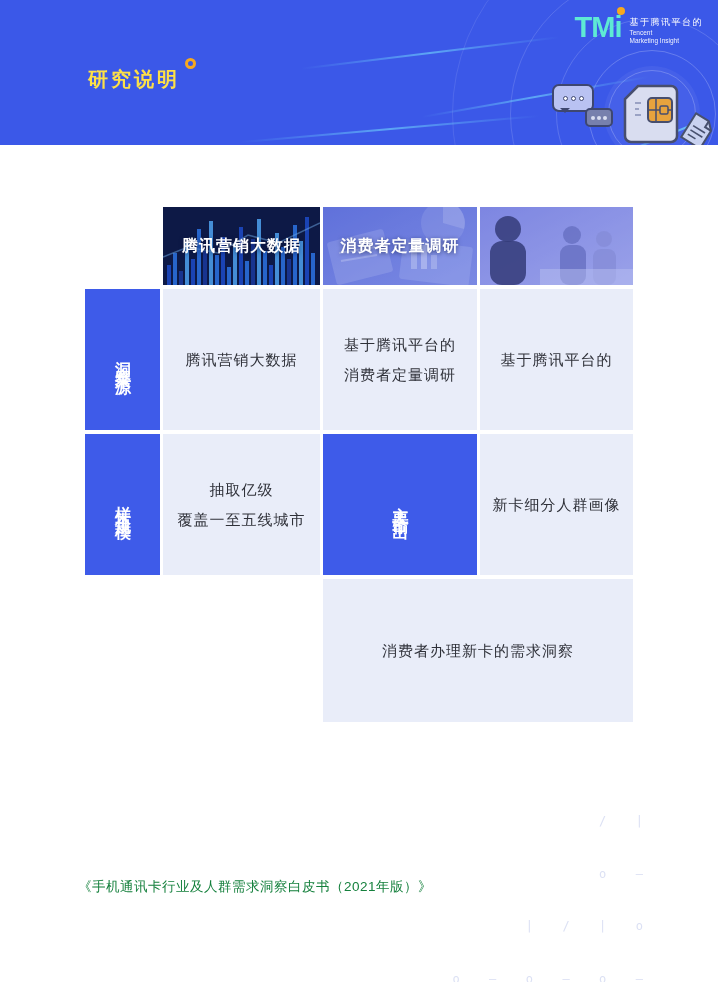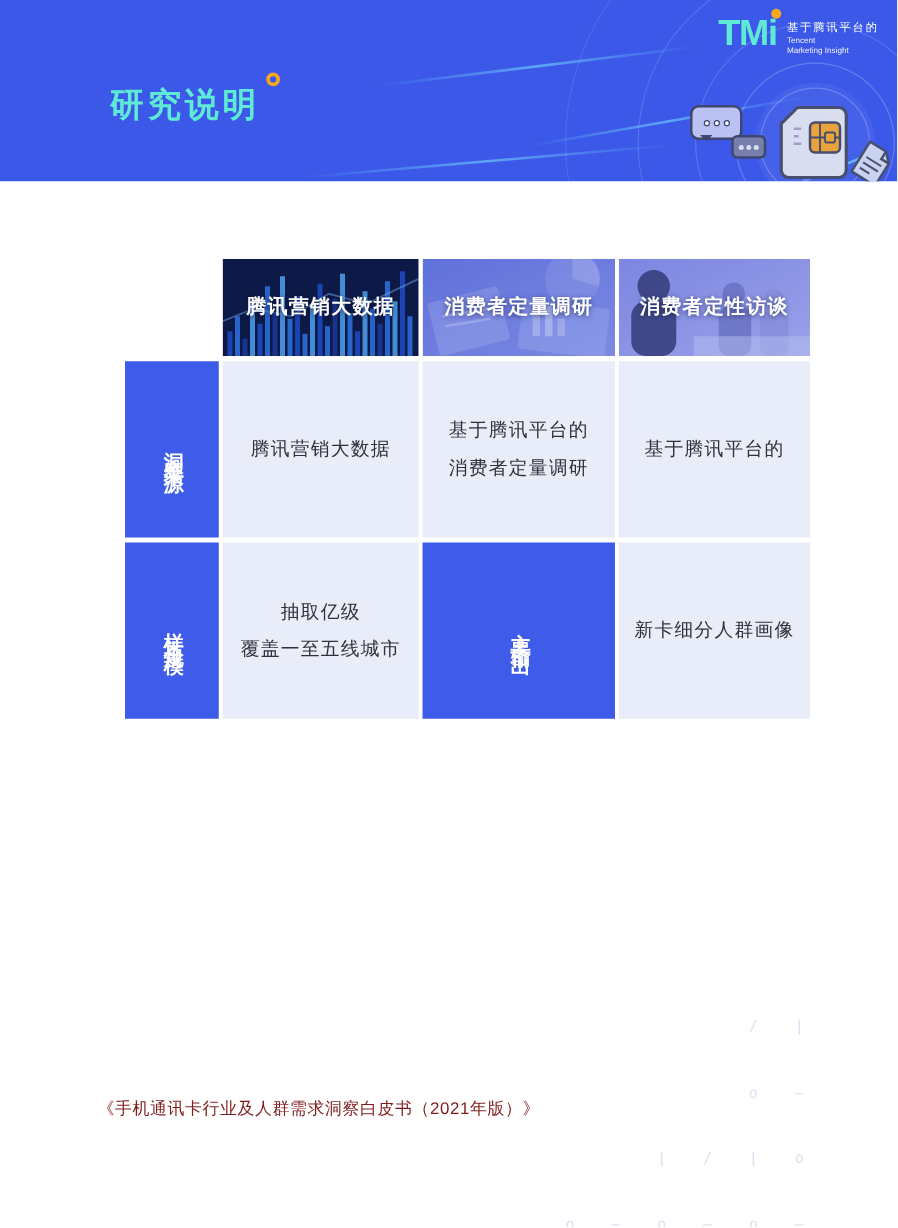--- a/index.html
+++ b/index.html
@@ -7,21 +7,21 @@
   body { font-family:"Liberation Sans", sans-serif; }
   .page { position:relative; width:718px; height:982px; background:#ffffff; overflow:hidden; }
 
   
   .banner { position:absolute; left:0; top:0; width:718px; height:145px; background:#3B58E8; overflow:hidden; }
   .circ { position:absolute; border-radius:50%; border:1px solid rgba(255,255,255,0.22); transform:translate(-50%,-50%); }
   .glow { position:absolute; border-radius:50%; background:rgba(255,255,255,0.05); transform:translate(-50%,-50%); }
   .cyanline { position:absolute; height:2px; background:linear-gradient(90deg, rgba(120,230,255,0), rgba(120,230,255,0.55), rgba(120,230,255,0)); }
 
   .title-wrap { position:absolute; left:88px; top:66px; }
-  .title { font-size:27px; font-weight:700; color:#5eead4; letter-spacing:3px; }
+  .title { font-size:20px; font-weight:700; color:#fde047; letter-spacing:3px; }
   .title-ring { position:absolute; right:-16px; top:-8px; width:11px; height:11px; border:3.5px solid #F7A81F; border-radius:50%; }
 
   .logo { position:absolute; right:15px; top:13px; display:flex; align-items:flex-start; gap:8px; }
   .logo-mark-wrap { position:relative; }
   .logo-mark { font-size:29px; font-weight:800; color:#5eead4; letter-spacing:-1px; line-height:1; }
   .logo-mark-dot { position:absolute; right:-3px; top:-6px; width:8px; height:8px; background:#F7A81F; border-radius:50%; }
   .logo-text { padding-top:3px; }
   .logo-cn { font-size:9px; color:#ffffff; letter-spacing:1.5px; line-height:1.4; }
   .logo-en { font-size:6.5px; color:rgba(255,255,255,0.92); line-height:1.35; }
 
@@ -29,41 +29,41 @@
   .bubble-big { left:552px; top:84px; width:42px; height:28px; background:#b9c2f2; }
   .bubble-big::after { content:""; position:absolute; left:6px; bottom:-8px; border:5px solid transparent; border-top-color:#3e4770; }
   .bubble-small { left:585px; top:108px; width:28px; height:19px; background:#7780ad; gap:2px; border-radius:5px; }
   .bdot { width:5px; height:5px; border-radius:50%; background:#ffffff; border:1px solid #3e4770; }
   .bdot-s { width:4px; height:4px; border-radius:50%; background:#d9ddf0; }
 
   .sim-icon { position:absolute; left:622px; top:83px; }
   .doc-icon { position:absolute; left:684px; top:114px; transform:rotate(32deg); }
 
   
-  .table { position:absolute; left:100px; top:207px; display:grid;
+  .table { position:absolute; left:85px; top:207px; display:grid;
            grid-template-columns:75px 157px 154px 153px;
            grid-template-rows:78px 141px 141px 143px;
            column-gap:3px; row-gap:4px; }
   .blank { background:transparent; }
   .imghead { position:relative; overflow:hidden; }
   .imghead svg { display:block; }
   .imghead-label { position:absolute; left:0; right:0; top:50%; transform:translateY(-50%);
                    text-align:center; color:#fff; font-size:16px; font-weight:700; letter-spacing:1px;
                    text-shadow:0 1px 4px rgba(8,18,60,0.6); }
   .rowlabel { background:#3E5BE9; color:#ffffff; display:flex; align-items:center; justify-content:center;
               writing-mode:vertical-rl; text-orientation:upright; font-size:16px; font-weight:600; letter-spacing:6px; }
   .cell { background:#E9EDF9; display:flex; align-items:center; justify-content:center;
           text-align:center; font-size:15px; color:#2f3139; white-space:pre-line; line-height:1.95; letter-spacing:1px; }
   .cell.merged { grid-column:3 / 5; }
 
   
   .dot-pattern { position:absolute; right:70px; top:778px; text-align:right;
                  font-family:"DejaVu Sans Mono", monospace; font-size:12px; line-height:17.5px;
                  letter-spacing:5px; color:#dce1f4; white-space:pre; }
-  .footer { position:absolute; left:78px; top:878px; font-size:13.5px; color:#7f1d1d; letter-spacing:0.5px; }
+  .footer { position:absolute; left:78px; top:878px; font-size:13.5px; color:#15803d; letter-spacing:0.5px; }
 </style>
 </head>
 <body>
 
 <div class="page">
 
   <div class="banner">
     <div class="glow" style="left:652px; top:114px; width:96px; height:96px;"></div>
     <div class="circ" style="left:652px; top:114px; width:88px;  height:88px;"></div>
     <div class="circ" style="left:652px; top:114px; width:128px; height:128px;"></div>
@@ -198,35 +198,35 @@
         <rect width="153" height="78" fill="url(#gl)"></rect>
         <circle cx="28" cy="22" r="13" fill="rgba(38,44,84,0.85)"></circle>
         <rect x="10" y="34" width="36" height="44" rx="12" fill="rgba(38,44,84,0.85)"></rect>
         <circle cx="92" cy="28" r="9" fill="rgba(104,112,180,0.75)"></circle>
         <rect x="80" y="38" width="26" height="40" rx="9" fill="rgba(104,112,180,0.75)"></rect>
         <circle cx="124" cy="32" r="8" fill="rgba(150,156,215,0.8)"></circle>
         <rect x="113" y="42" width="23" height="36" rx="8" fill="rgba(150,156,215,0.8)"></rect>
         <rect x="60" y="62" width="93" height="16" fill="rgba(220,226,250,0.5)"></rect>
         <rect width="153" height="78" fill="rgba(90,100,220,0.28)"></rect>
       </svg>
-      <div class="imghead-label">消费者定性访谈</div>
     </div>
 
     <div class="rowlabel">洞察来源</div>
     <div class="cell">腾讯营销大数据</div>
     <div class="cell">基于腾讯平台的
 消费者定量调研</div>
     <div class="cell">基于腾讯平台的</div>
 
     <div class="rowlabel">样本规模</div>
     <div class="cell">抽取亿级
 覆盖一至五线城市</div>
 
     <div class="rowlabel">主要输出</div>
     <div class="cell">新卡细分人群画像</div>
+    <div class="cell merged">消费者办理新卡的需求洞察</div>
   </div>
 
   <div class="dot-pattern">
     <div>/  |</div>
     <div>o  –</div>
     <div>|  /  |  o</div>
     <div>o  –  o  –  o  –</div>
     
     
     

